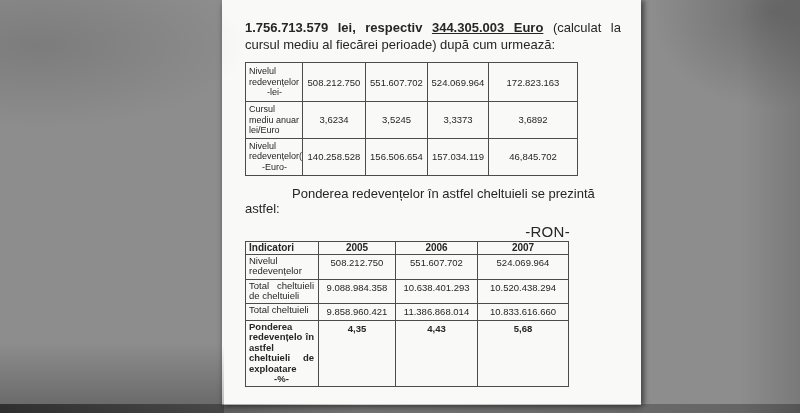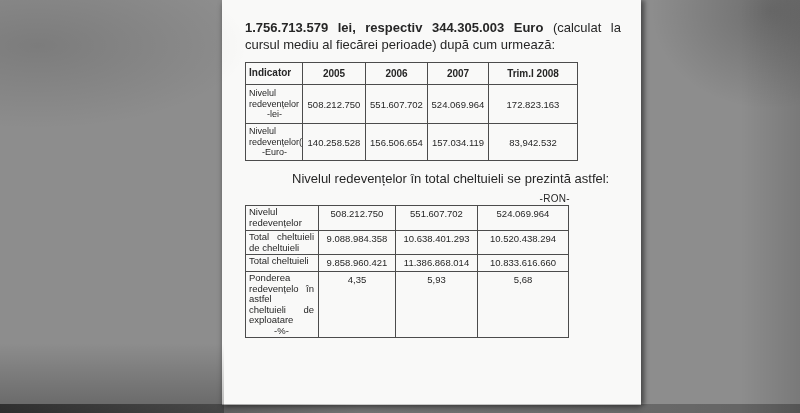--- a/index.html
+++ b/index.html
@@ -23,40 +23,40 @@
 
   .paper{
     position:absolute;left:222px;top:0;width:419px;height:405px;
     background:var(--paper,#f9f9f8);
     box-shadow:4px 0 4px rgba(0,0,0,0.35), 0 3px 5px rgba(0,0,0,0.3);
   }
   .content{padding:20px 21px 0 23px;color:var(--text,#262626);}
 
   .intro{margin:0;width:376px;font-size:13px;line-height:16.5px;text-align:justify;}
   .intro .b{font-weight:bold;}
-  .u{}
+  .u{text-decoration:underline;}
 
   .t{border-collapse:collapse;table-layout:fixed;}
   .t td{border:1px solid var(--border,#4c4c4c);overflow:hidden;}
   .c{text-align:center;}
   .jl{text-align:justify;text-align-last:justify;}
-  .bold{font-weight:normal;}
+  .bold{font-weight:bold;}
 
   
   .t1{margin-top:9px;width:332px;}
   .t1 td.lab{font-size:9px;line-height:10.5px;padding:2px 2px 2px 3px;vertical-align:middle;}
   .t1 td.val{font-size:9.5px;text-align:center;vertical-align:middle;padding:0 1px;}
   .t1 tr.thead td{font-weight:bold;font-size:10px;height:17px;vertical-align:middle;}
   .t1 tr.thead td.lab{font-size:10px;}
   .t1 tr.r1 td{height:34px;}
   .t1 tr.r2 td{height:28px;}
   .t1 tr.r3 td{height:32px;}
 
   .para2{margin:10px 0 0 0;width:376px;font-size:13px;text-indent:47px;}
-  .ron{width:325px;margin-top:7px;text-align:right;font-size:10px;letter-spacing:0.3px;}
+  .ron{width:325px;margin-top:7px;text-align:right;font-size:15px;letter-spacing:0.3px;}
 
   
   .t2{margin-top:1px;width:323px;}
   .t2 tr.thead td{font-weight:bold;font-size:10px;line-height:11px;height:12px;padding:0 3px;vertical-align:middle;}
   .t2 td.lab{font-size:9.5px;line-height:10.5px;padding:1px 4px 1px 3px;vertical-align:top;}
   .t2 td.val{font-size:9.5px;text-align:center;vertical-align:top;padding-top:2px;}
   .t2 tr.r1 td{height:21px;}
   .t2 tr.r2 td{height:20px;}
   .t2 tr.r3 td{height:13px;}
   .t2 tr.r4 td{height:55px;}
@@ -72,64 +72,74 @@
 
       <table class="t t1">
         <colgroup>
             <col style="width:57px">
             <col style="width:63px">
             <col style="width:62px">
             <col style="width:61px">
             <col style="width:89px">
           </colgroup>
         <tbody>
-        <tr class="thead">
-          <td class="lab">Indicator</td>
-          <td class="c">2005</td>
-          <td class="c">2006</td>
-          <td class="c">2007</td>
-          <td class="c">Trim.I 2008</td>
-        </tr>
         <tr class="r1">
           <td class="lab">
             <div>Nivelul</div>
             <div>redevențelor</div>
             <div class="c">-lei-</div>
           </td>
           <td class="val">508.212.750</td>
           <td class="val">551.607.702</td>
           <td class="val">524.069.964</td>
           <td class="val">172.823.163</td>
         </tr>
+        <tr class="r2">
+          <td class="lab">
+            <div>Cursul</div>
+            <div>mediu anuar</div>
+            <div>lei/Euro</div>
+          </td>
+          <td class="val">3,6234</td>
+          <td class="val">3,5245</td>
+          <td class="val">3,3373</td>
+          <td class="val">3,6892</td>
+        </tr>
         <tr class="r3">
           <td class="lab">
             <div>Nivelul</div>
             <div>redevențelor(</div>
             <div class="c">-Euro-</div>
           </td>
           <td class="val">140.258.528</td>
           <td class="val">156.506.654</td>
           <td class="val">157.034.119</td>
-          <td class="val">83,942.532</td>
+          <td class="val">46,845.702</td>
         </tr>
         </tbody>
       </table>
 
-      <p class="para2">Nivelul redevențelor în total cheltuieli se prezintă astfel:</p>
+      <p class="para2">Ponderea redevențelor în astfel cheltuieli se prezintă astfel:</p>
 
       <div class="ron">-RON-</div>
 
       <table class="t t2">
         <colgroup>
             <col style="width:73px">
             <col style="width:77px">
             <col style="width:82px">
             <col style="width:91px">
           </colgroup>
         <tbody>
+        <tr class="thead">
+          <td>Indicatori</td>
+          <td class="c">2005</td>
+          <td class="c">2006</td>
+          <td class="c">2007</td>
+        </tr>
         <tr class="r1">
           <td class="lab">
             <div>Nivelul</div>
             <div>redevențelor</div>
           </td>
           <td class="val">508.212.750</td>
           <td class="val">551.607.702</td>
           <td class="val">524.069.964</td>
         </tr>
         <tr class="r2">
@@ -152,21 +162,21 @@
         <tr class="r4">
           <td class="lab bold">
             <div>Ponderea</div>
             <div class="jl">redevențelo în</div>
             <div>astfel</div>
             <div class="jl">cheltuieli de</div>
             <div>exploatare</div>
             <div class="c">-%-</div>
           </td>
           <td class="val bold">4,35</td>
-          <td class="val bold">5,93</td>
+          <td class="val bold">4,43</td>
           <td class="val bold">5,68</td>
         </tr>
 
         </tbody>
       </table>
 
     </div>
   </div>
 
   <div class="shade shade-tl"></div>

